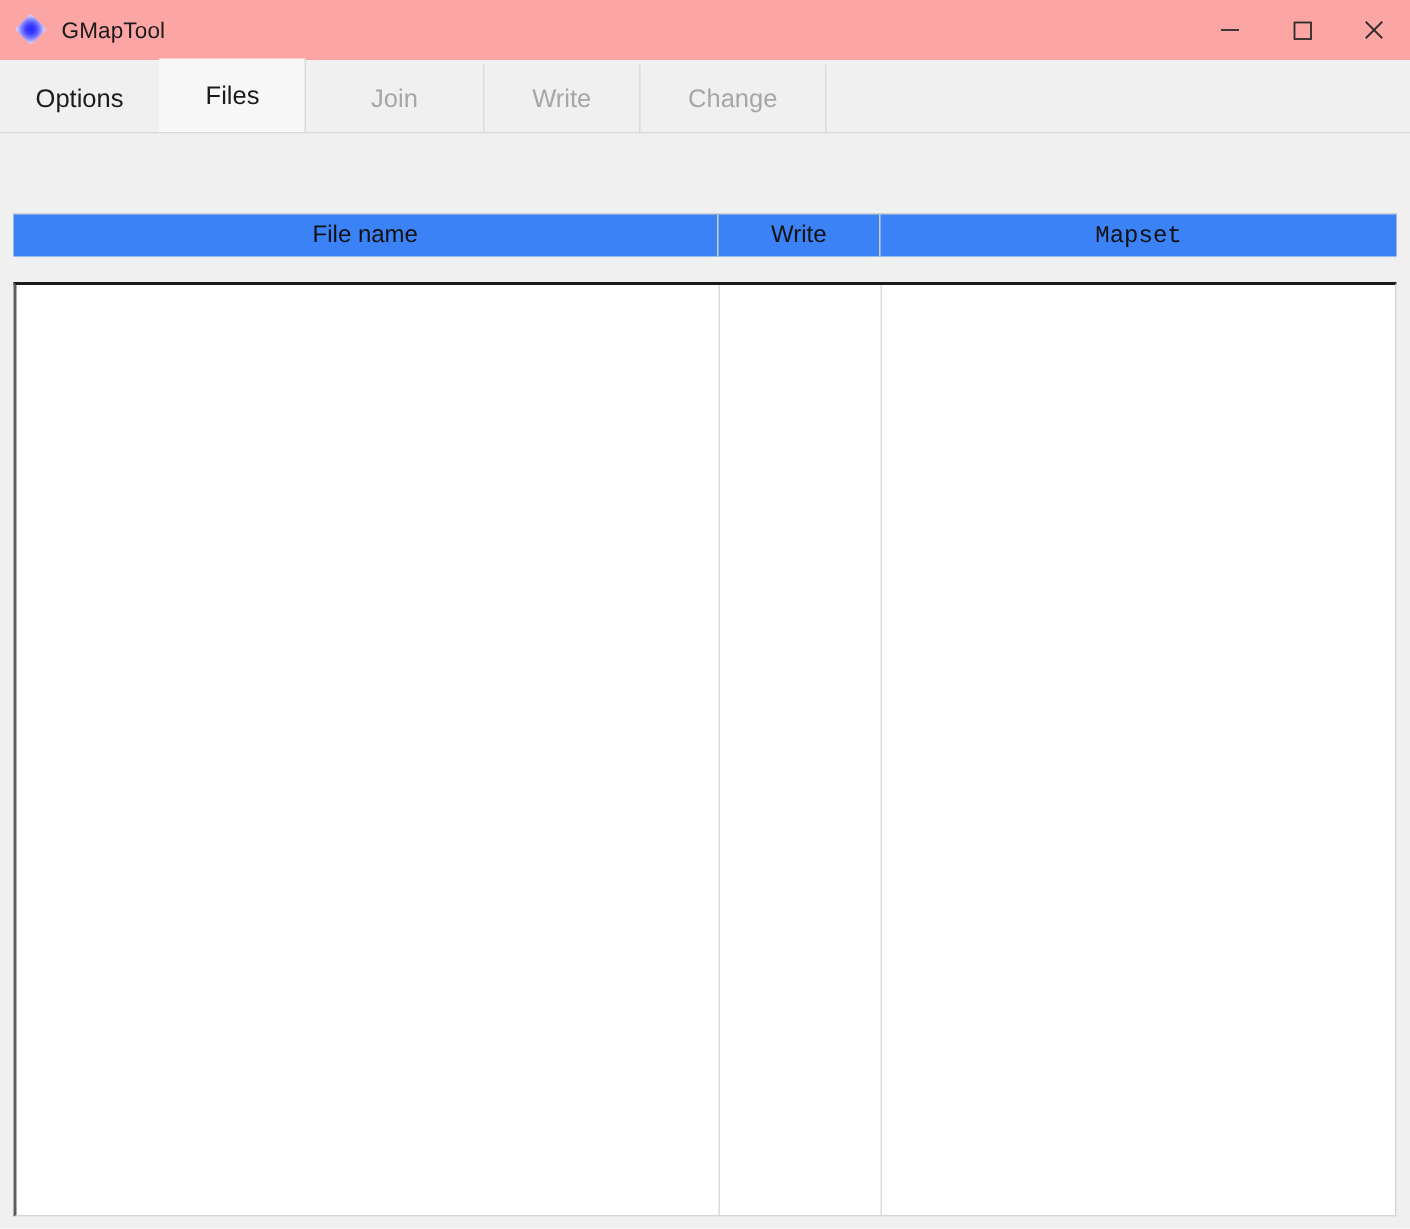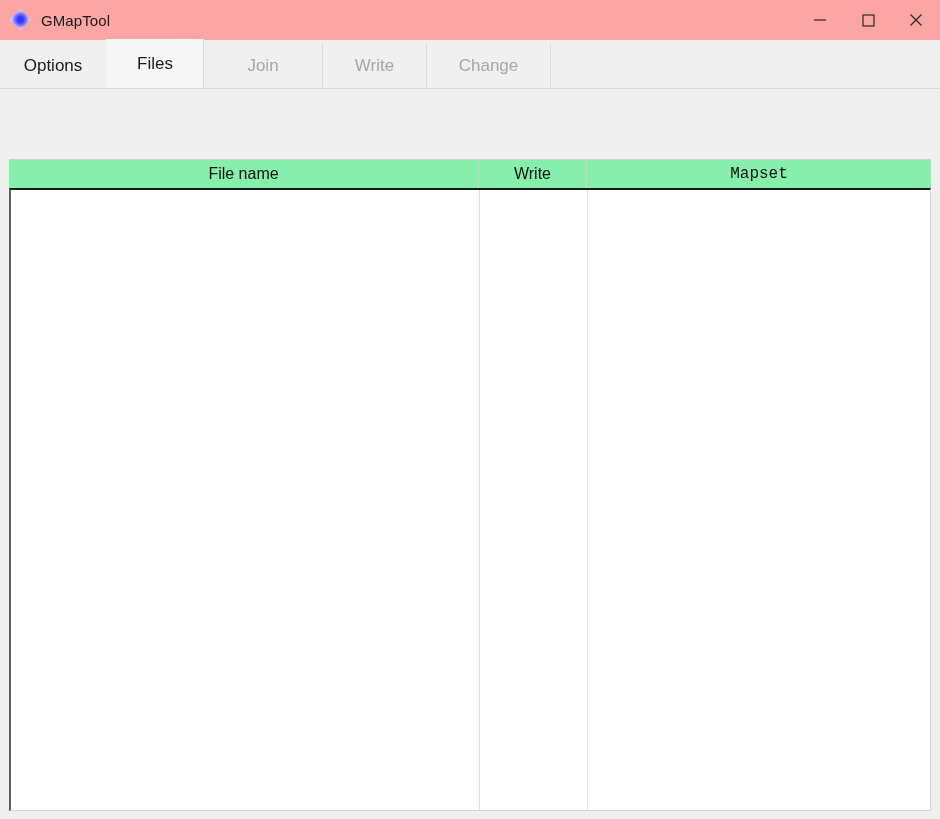--- a/index.html
+++ b/index.html
@@ -188,25 +188,25 @@
     top: 6px;
     width: 1px;
     height: 20px;
     background: #111;
   }
 
   
   .listhead {
     position: absolute;
     left: 9px;
-    top: 159px;
+    top: 142px;
     width: 922px;
     height: 29px;
     box-sizing: border-box;
-    background: #86efac;
+    background: #3b82f6;
     border-top: 1px solid #cfcfcf;
     display: flex;
   }
   .col {
     position: relative;
     display: flex;
     align-items: center;
     justify-content: center;
     font-size: 16px;
     color: #111;

